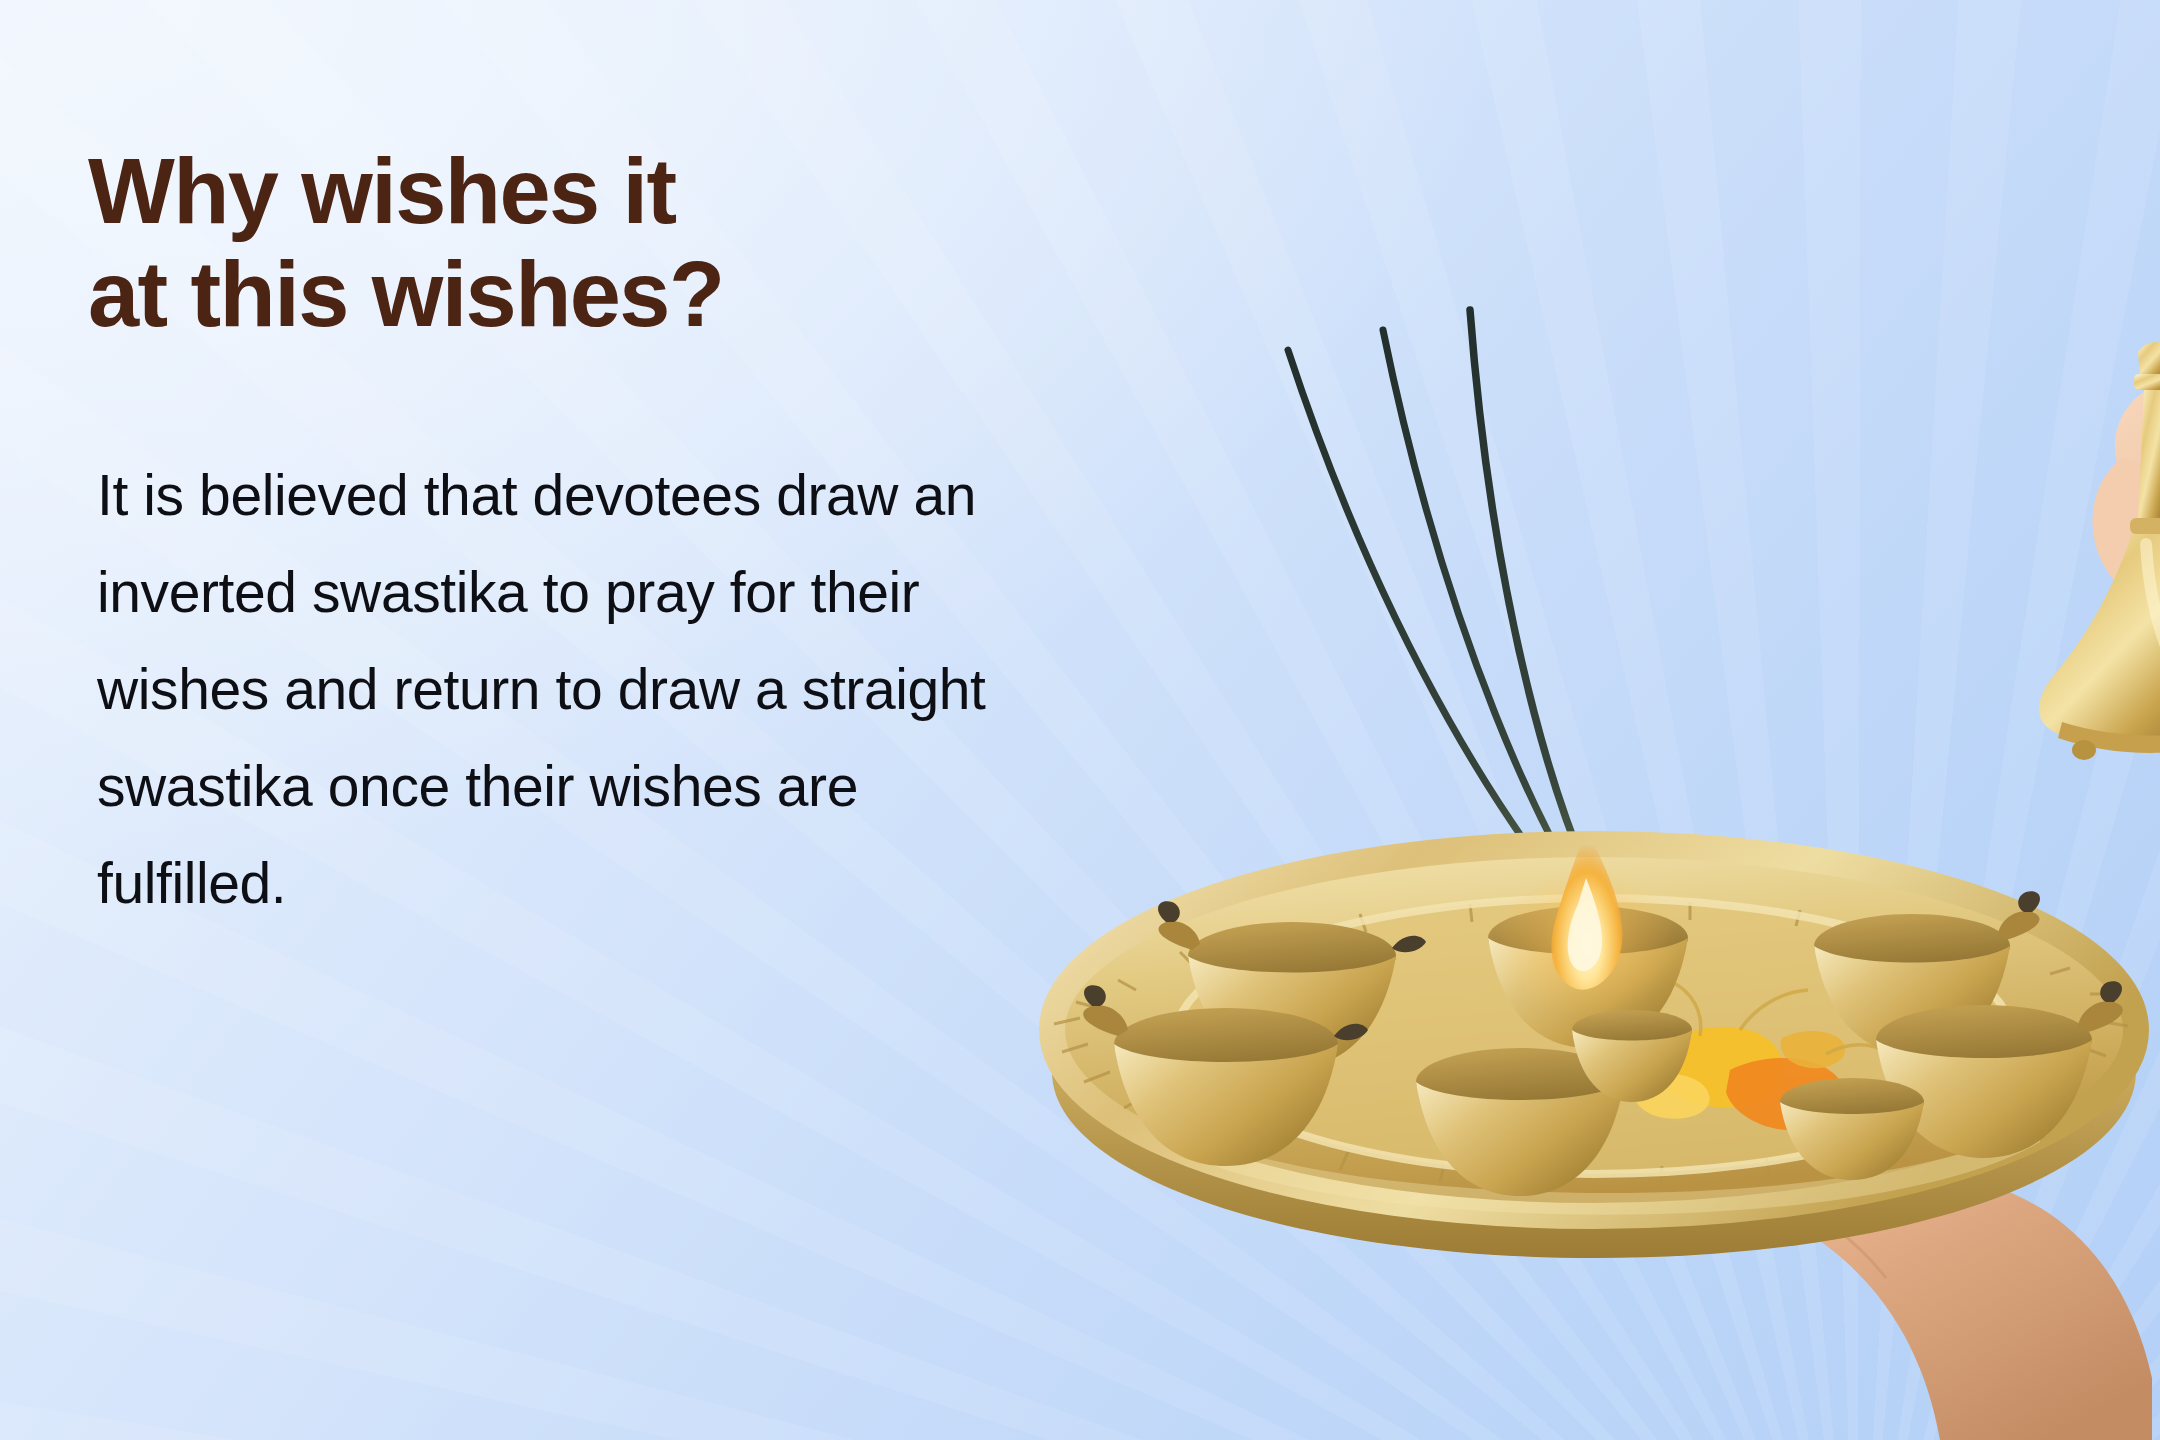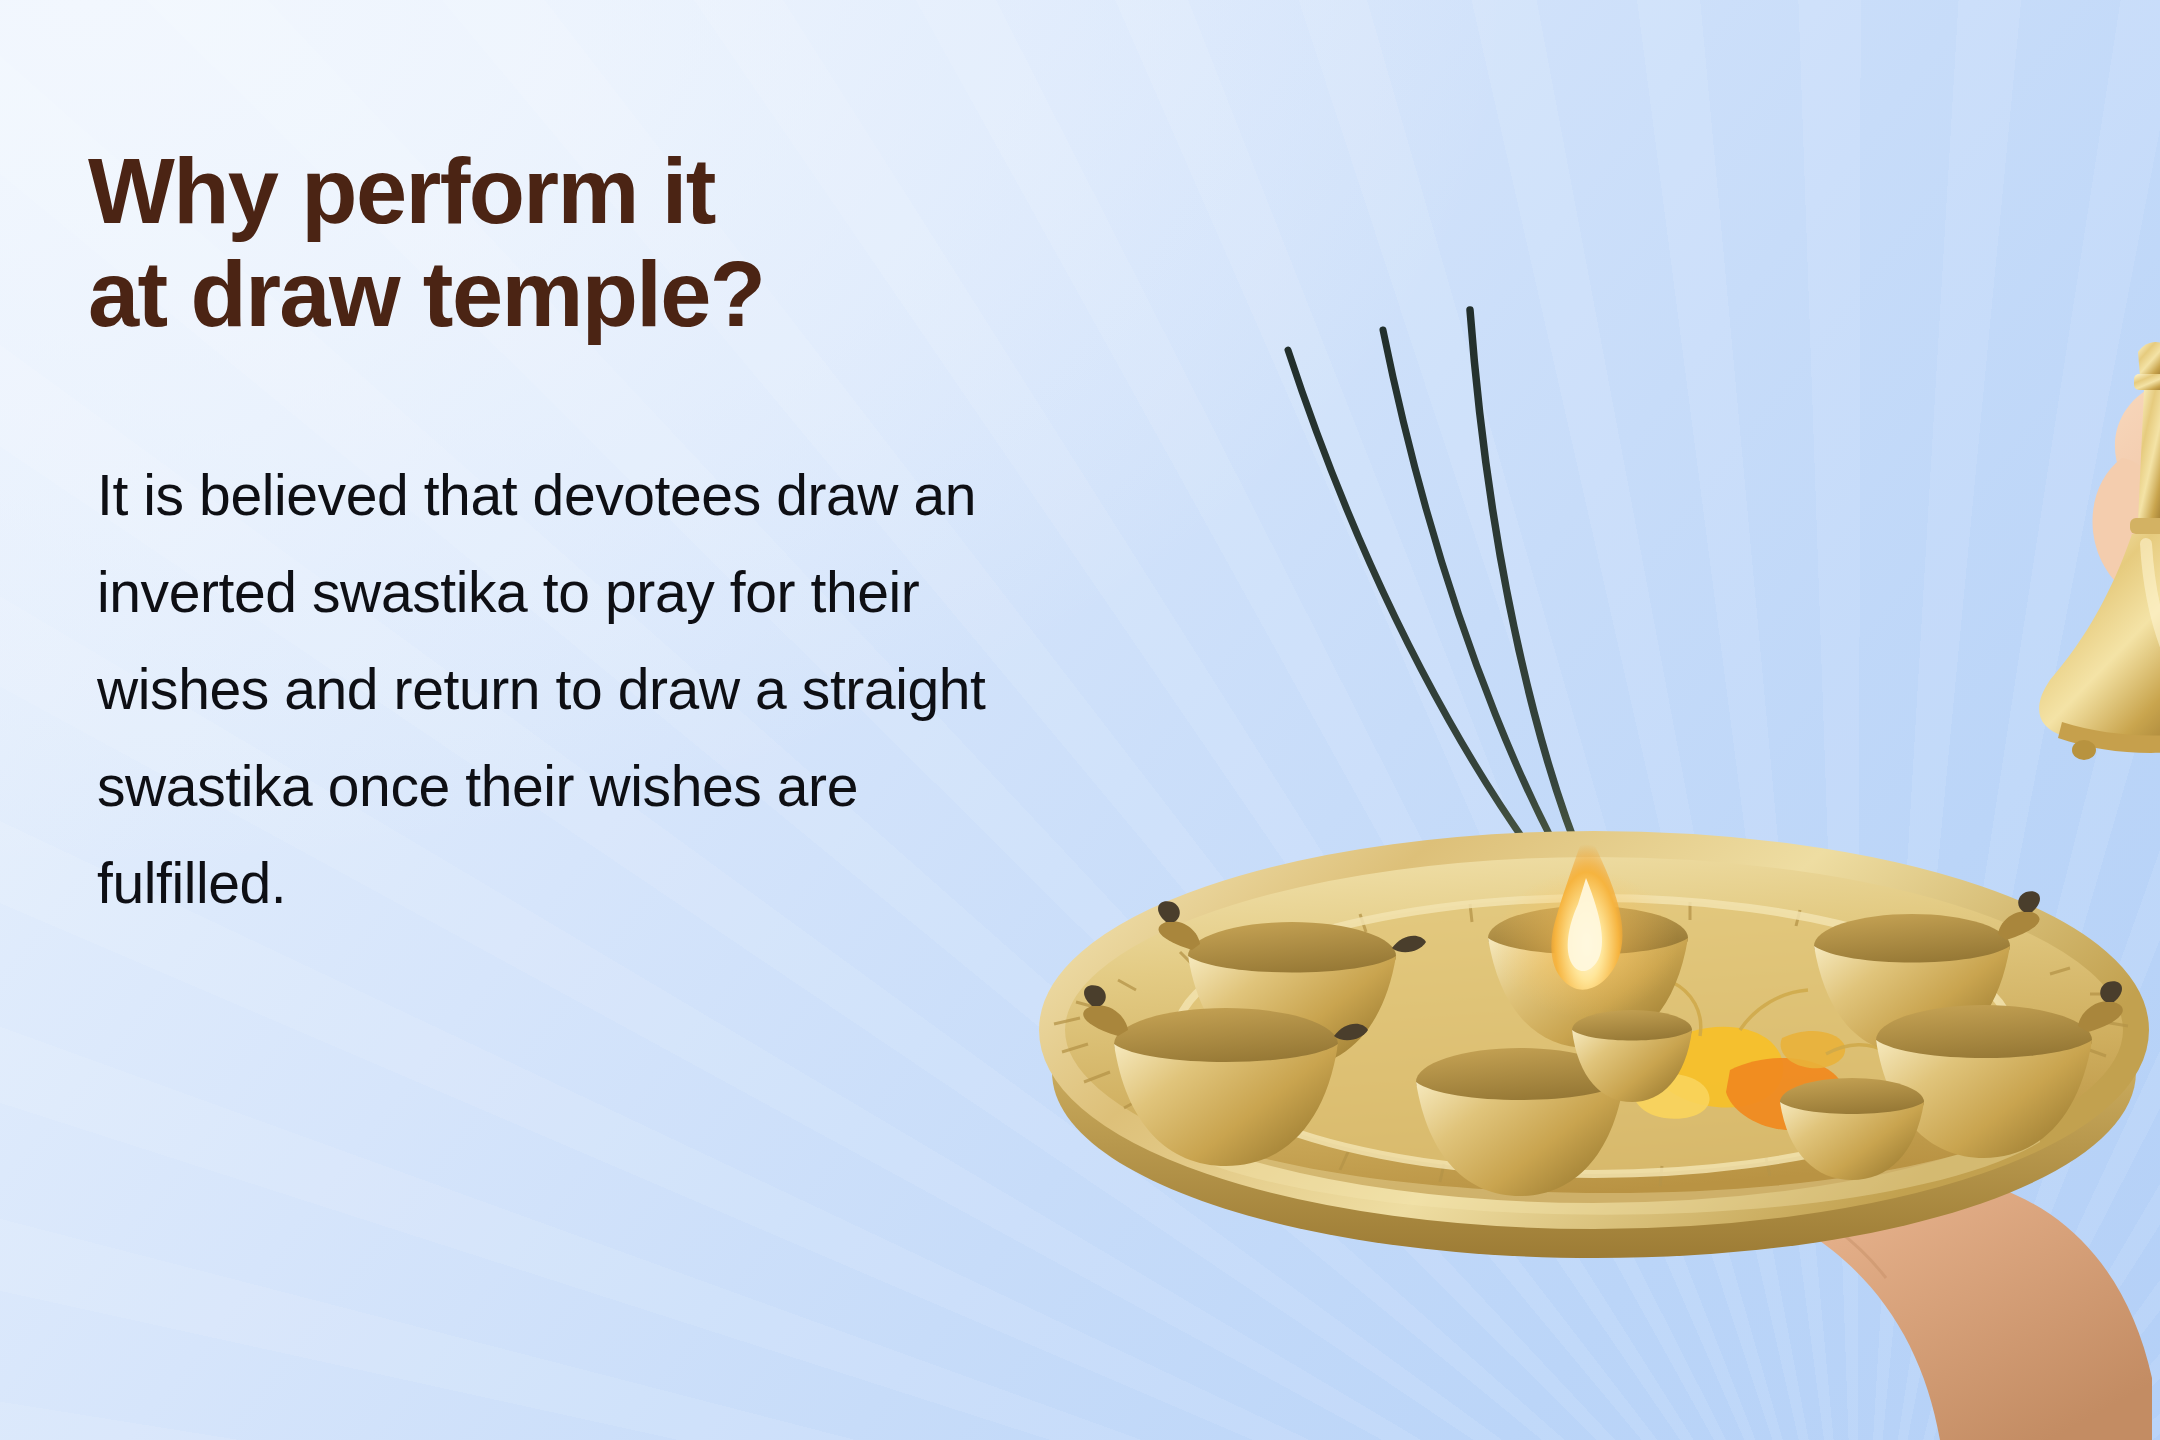--- a/index.html
+++ b/index.html
@@ -46,22 +46,22 @@
   .photo svg{display:block;width:100%;height:100%;overflow:visible;}
 </style>
 </head>
 <body>
 
 <div id="stage">
 
   <div class="text-col">
 
     <h1 class="headline">
-      <span class="ln">Why perform it</span>
-      <span class="ln">at draw temple?</span>
+      <span class="ln">Why wishes it</span>
+      <span class="ln">at this wishes?</span>
     </h1>
 
     <p class="body-copy">It is believed that devotees draw an inverted swastika to pray for their wishes and return to draw a straight swastika once their wishes are fulfilled.</p>
   </div>
 
   <div class="photo">
     <svg viewBox="0 0 1120 1110" preserveAspectRatio="xMidYMid meet">
       <defs>
         <linearGradient id="brassPlateTop" x1="0" y1="0" x2="0.25" y2="1">
           <stop offset="0" stop-color="#f4e6b4"></stop>

